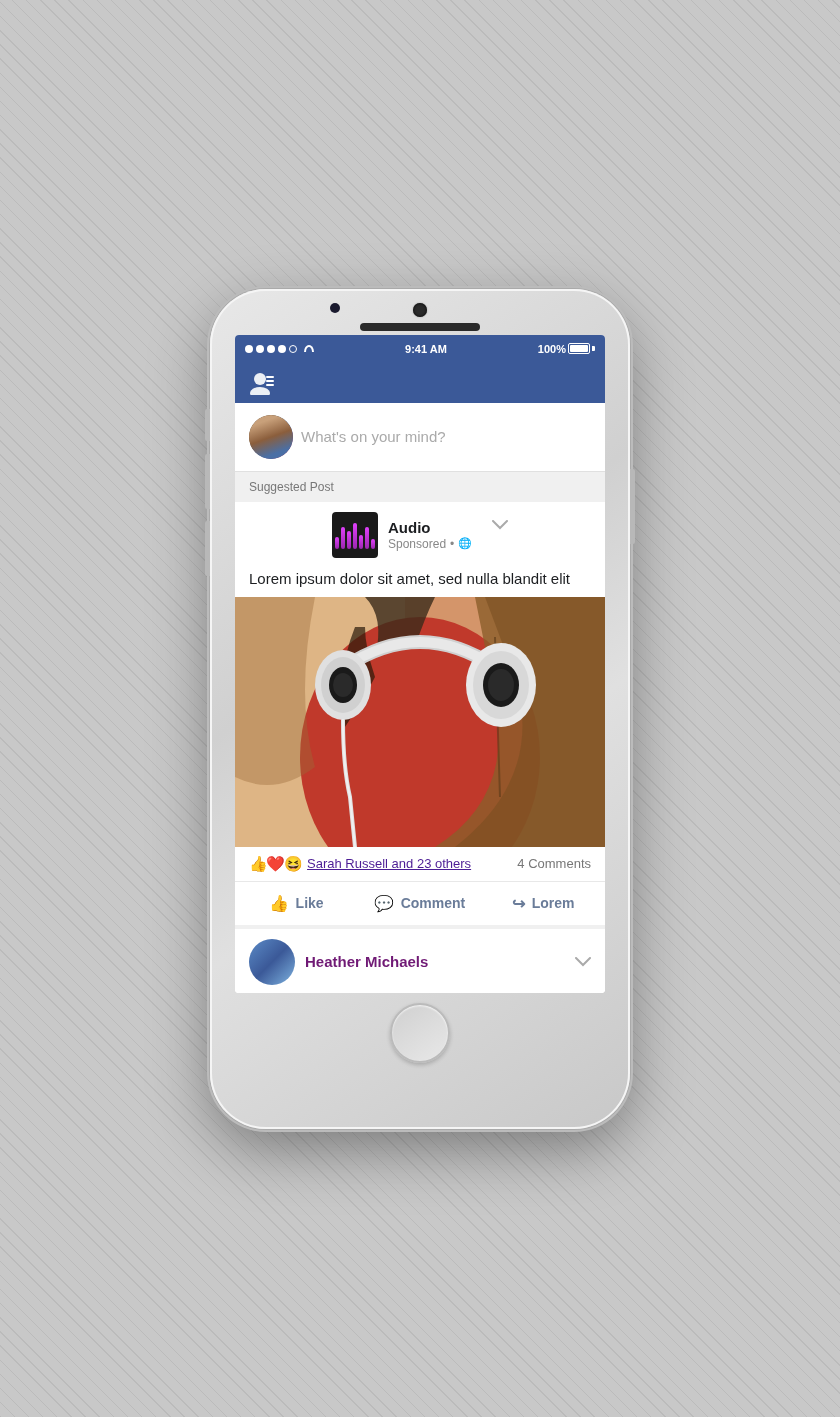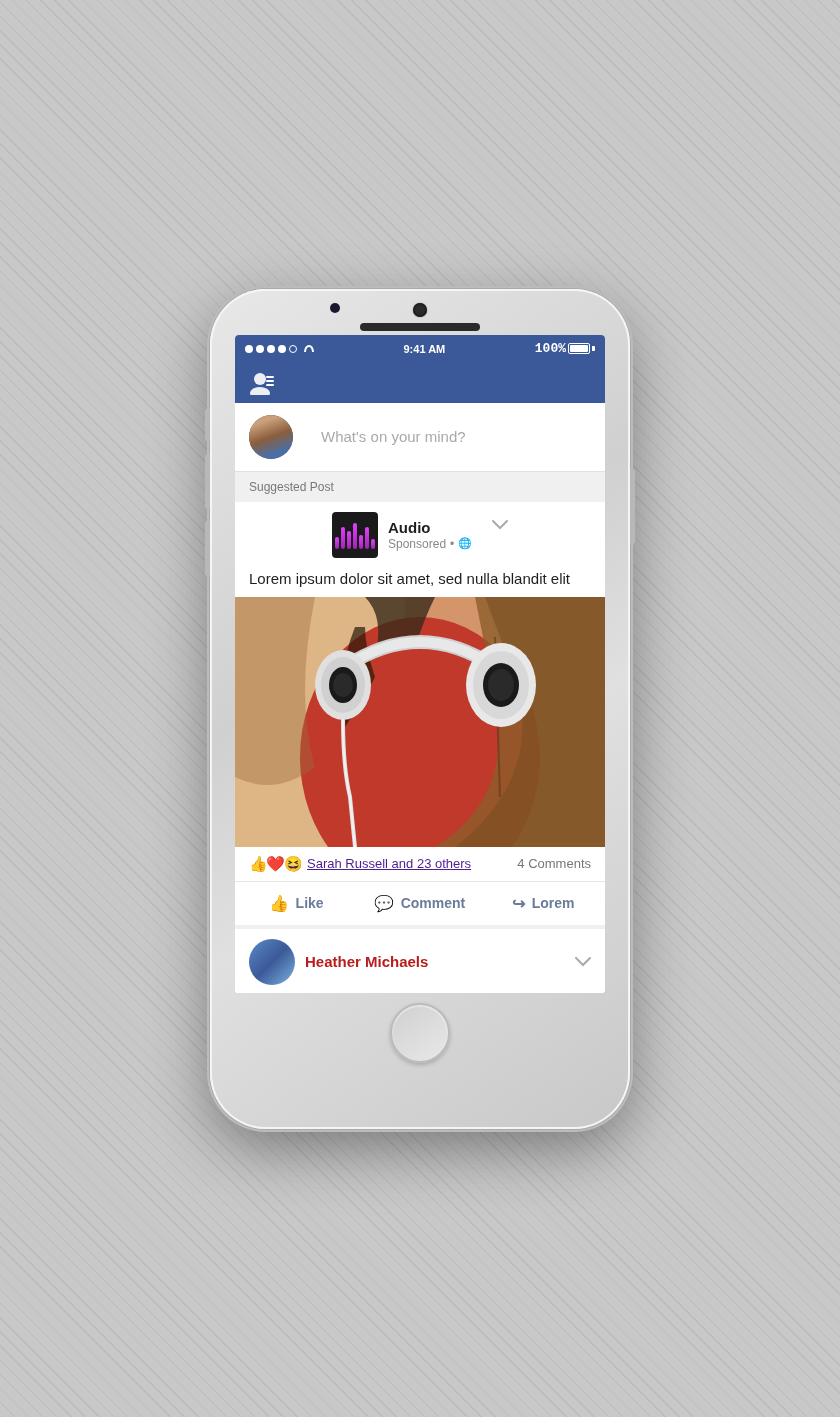--- a/index.html
+++ b/index.html
@@ -211,21 +211,21 @@
       display: flex;
       align-items: center;
     }
 
     
     .status-input-area {
       background: white;
       padding: 12px 14px;
       display: flex;
       align-items: center;
-      gap: 28px;
+      gap: 8px;
       border-bottom: 1px solid #e0e0e0;
     }
     .user-avatar {
       width: 44px; height: 44px;
       border-radius: 50%;
       background: linear-gradient(135deg, #8b6b4a 0%, #6b4a2a 30%, #3b5998 60%, #8b2252 100%);
       overflow: hidden;
       flex-shrink: 0;
       position: relative;
     }
@@ -375,21 +375,21 @@
     .next-post-avatar {
       width: 46px; height: 46px;
       border-radius: 50%;
       background: linear-gradient(135deg, #5b8bc7 0%, #3b5998 50%, #7eb3e0 100%);
       overflow: hidden;
       flex-shrink: 0;
     }
     .next-post-name {
       font-weight: 700;
       font-size: 15px;
-      color: #b91c1c;
+      color: #701a75;
     }
   </style>
 </head>
 <body>
 
 <div class="phone-outer">
 
   <div class="side-btn-left"></div>
   <div class="side-btn-left2"></div>
   <div class="side-btn-left3"></div>
@@ -409,21 +409,21 @@
         <div class="status-dot"></div>
         <div class="status-dot"></div>
         <div class="status-dot"></div>
         <div class="status-dot empty"></div>
         <div class="wifi-icon">
           <div class="wifi-bar" style="width:10px;height:7px;border-radius:50% 50% 0 0 / 100% 100% 0 0;background:transparent;border:2px solid white;border-bottom:none;"></div>
         </div>
       </div>
       <span>9:41 AM</span>
       <div class="battery-icon">
-        <span style="font-size:13px;font-family:Liberation Mono, monospace;">100%</span>
+        <span style="font-size:11px;">100%</span>
         <div class="battery-body">
           <div class="battery-fill"></div>
         </div>
         <div class="battery-tip"></div>
       </div>
     </div>
 
     <div class="fb-header">
       <div class="profile-menu-icon">
         <svg width="30" height="24" viewBox="0 0 30 24" fill="white">

